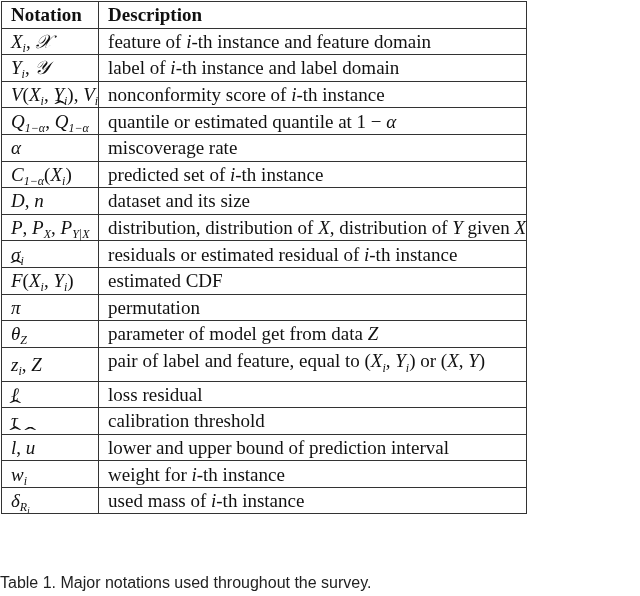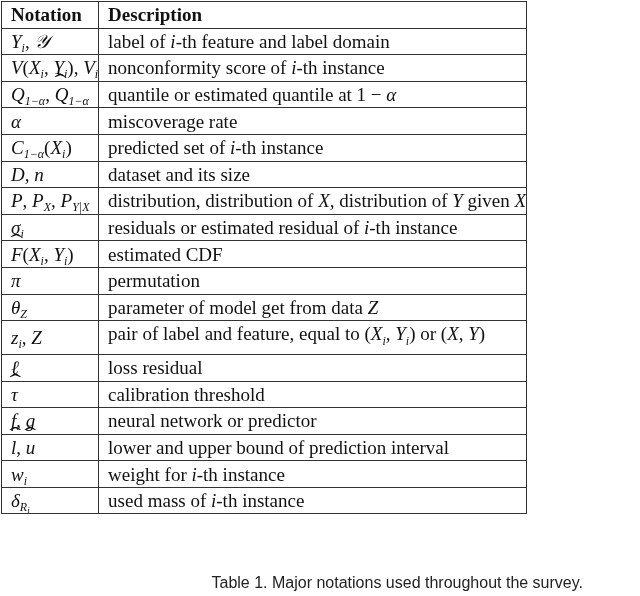--- a/index.html
+++ b/index.html
@@ -9,36 +9,40 @@
          border-collapse:collapse; font-size:19px; }
   table.notations td, table.notations th { border:1.3px solid #333; padding:0 0 0 9px;
          height:25.6px; line-height:25px; text-align:left; white-space:nowrap; }
   table.notations th { font-weight:bold; font-size:19px; }
   table.notations td.sym { width:113px; font-style:italic; }
   table.notations td.sym sub { font-size:12px; vertical-align:-4px; line-height:0; }
   table.notations td.sym .hat { position:relative; display:inline-block; }
   table.notations td.sym .hat::before { content:"\02C6"; position:absolute; left:15%; top:-12px;
          font-style:normal; font-size:20px; transform:scaleX(1.8); }
   .desc i { font-style:italic; }
-  .caption { position:absolute; left:0; top:574px; width:583px; text-align:right;
+  .caption { position:absolute; left:0; top:574px; width:583px; text-align:left;
          font-family:"Liberation Sans","DejaVu Sans",sans-serif; font-size:16px; color:#222; }
 </style>
 </head>
 <body>
 
 <table class="notations">
   <tbody>
       <tr>
     <th style="width:113px">Notation</th>
     <th>Description</th>
   </tr>
 
   <tr>
+    <td class="sym"><span>X</span><sub>i</sub><span style="font-style:normal">, </span><span>𝒳</span></td>
+    <td class="desc"><span>feature of </span><i>i</i><span>-th</span><span> instance and feature domain</span></td>
+  </tr>
+  <tr>
     <td class="sym"><span>Y</span><sub>i</sub><span style="font-style:normal">, </span><span>𝒴</span></td>
-    <td class="desc"><span>label of </span><i>i</i><span>-th</span><span> feature and label domain</span></td>
+    <td class="desc"><span>label of </span><i>i</i><span>-th</span><span> instance and label domain</span></td>
   </tr>
   <tr>
     <td class="sym"><span>V</span><span style="font-style:normal">(</span><span>X</span><sub>i</sub><span style="font-style:normal">, </span><span>Y</span><sub>i</sub><span style="font-style:normal">)</span><span style="font-style:normal">, </span><span>V</span><sub>i</sub></td>
     <td class="desc"><span>nonconformity score of </span><i>i</i><span>-th</span><span> instance</span></td>
   </tr>
   <tr>
     <td class="sym"><span>Q</span><sub>1−α</sub><span style="font-style:normal">, </span><span class="hat">Q</span><sub>1−α</sub></td>
     <td class="desc"><span>quantile or estimated quantile at 1 − </span><i>α</i></td>
   </tr>
   <tr>
@@ -79,24 +83,20 @@
   </tr>
   <tr>
     <td class="sym"><span>ℓ</span></td>
     <td class="desc"><span>loss residual</span></td>
   </tr>
   <tr>
     <td class="sym"><span class="hat">τ</span></td>
     <td class="desc"><span>calibration threshold</span></td>
   </tr>
   <tr>
-    <td class="sym"><span>f</span><span style="font-style:normal">, </span><span>g</span></td>
-    <td class="desc"><span>neural network or predictor</span></td>
-  </tr>
-  <tr>
     <td class="sym"><span class="hat">l</span><span style="font-style:normal">, </span><span class="hat">u</span></td>
     <td class="desc"><span>lower and upper bound of prediction interval</span></td>
   </tr>
   <tr>
     <td class="sym"><span>w</span><sub>i</sub></td>
     <td class="desc"><span>weight for </span><i>i</i><span>-th</span><span> instance</span></td>
   </tr>
   <tr>
     <td class="sym"><span>δ</span><sub><span>R</span><sub style="font-size:9px;vertical-align:-2px">i</sub></sub></td>
     <td class="desc"><span>used mass of </span><i>i</i><span>-th</span><span> instance</span></td>

